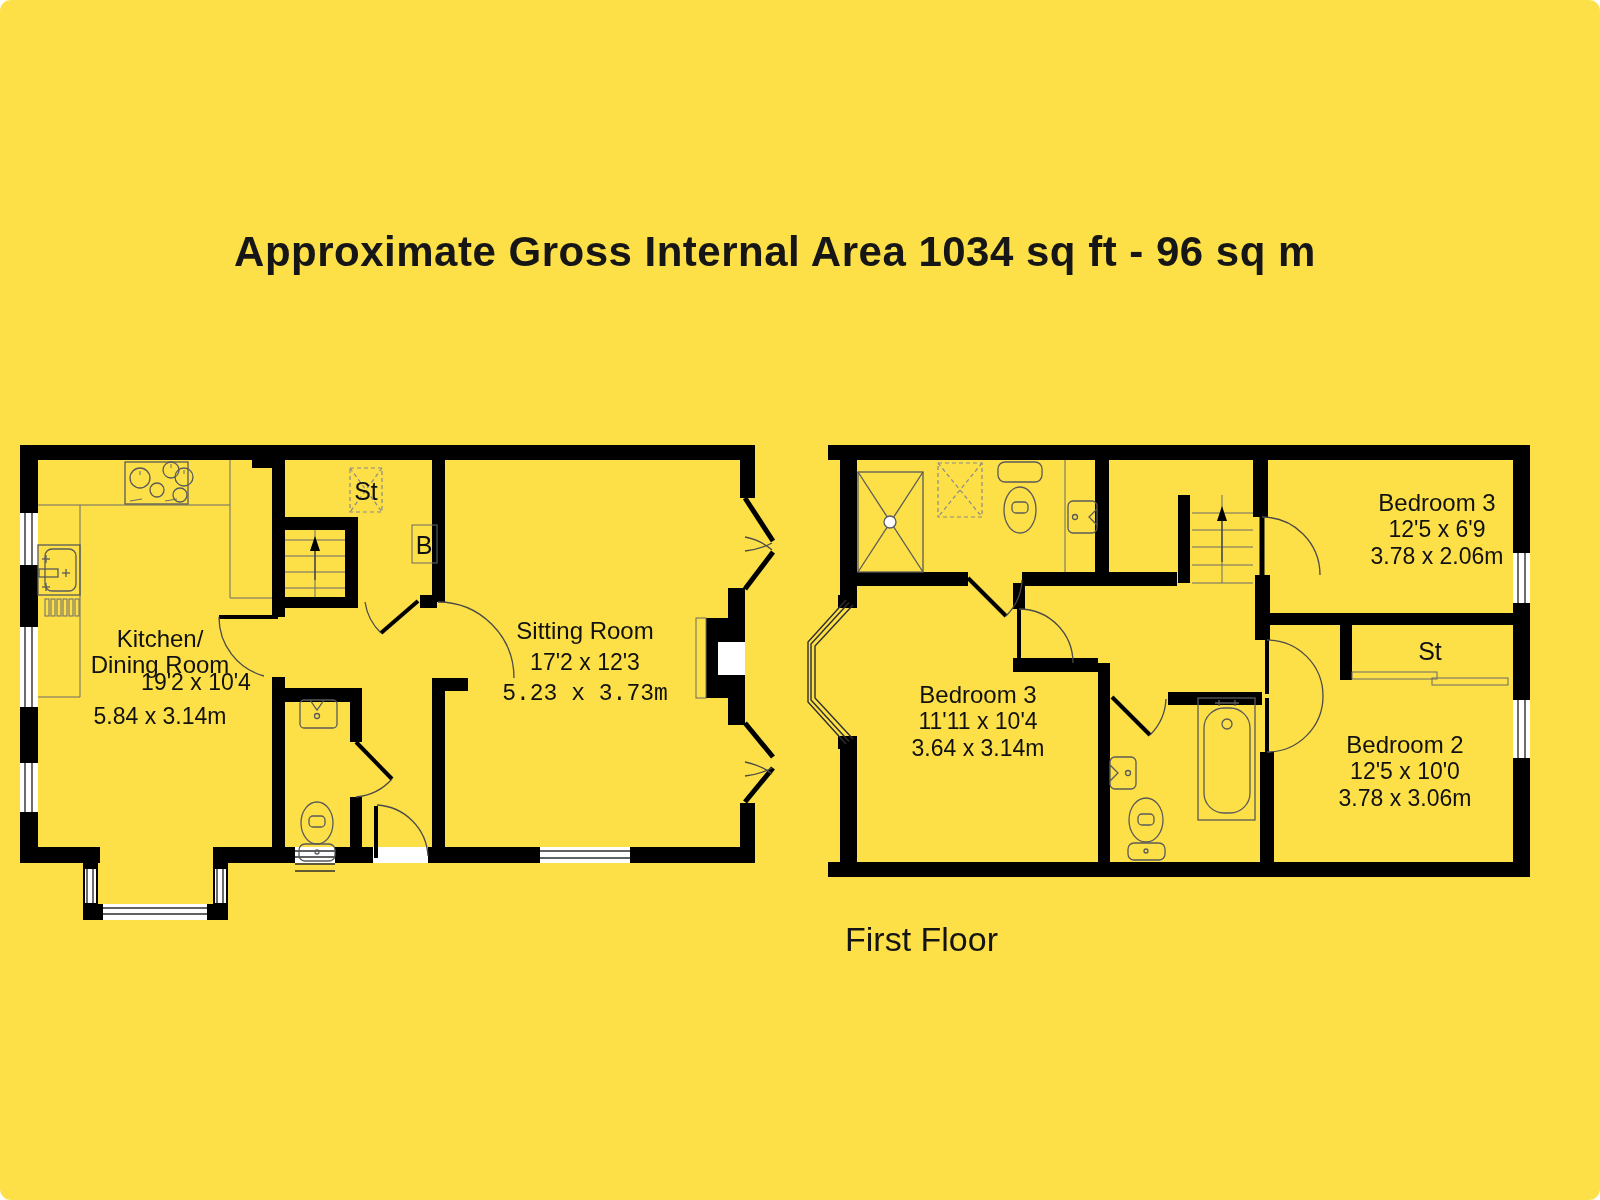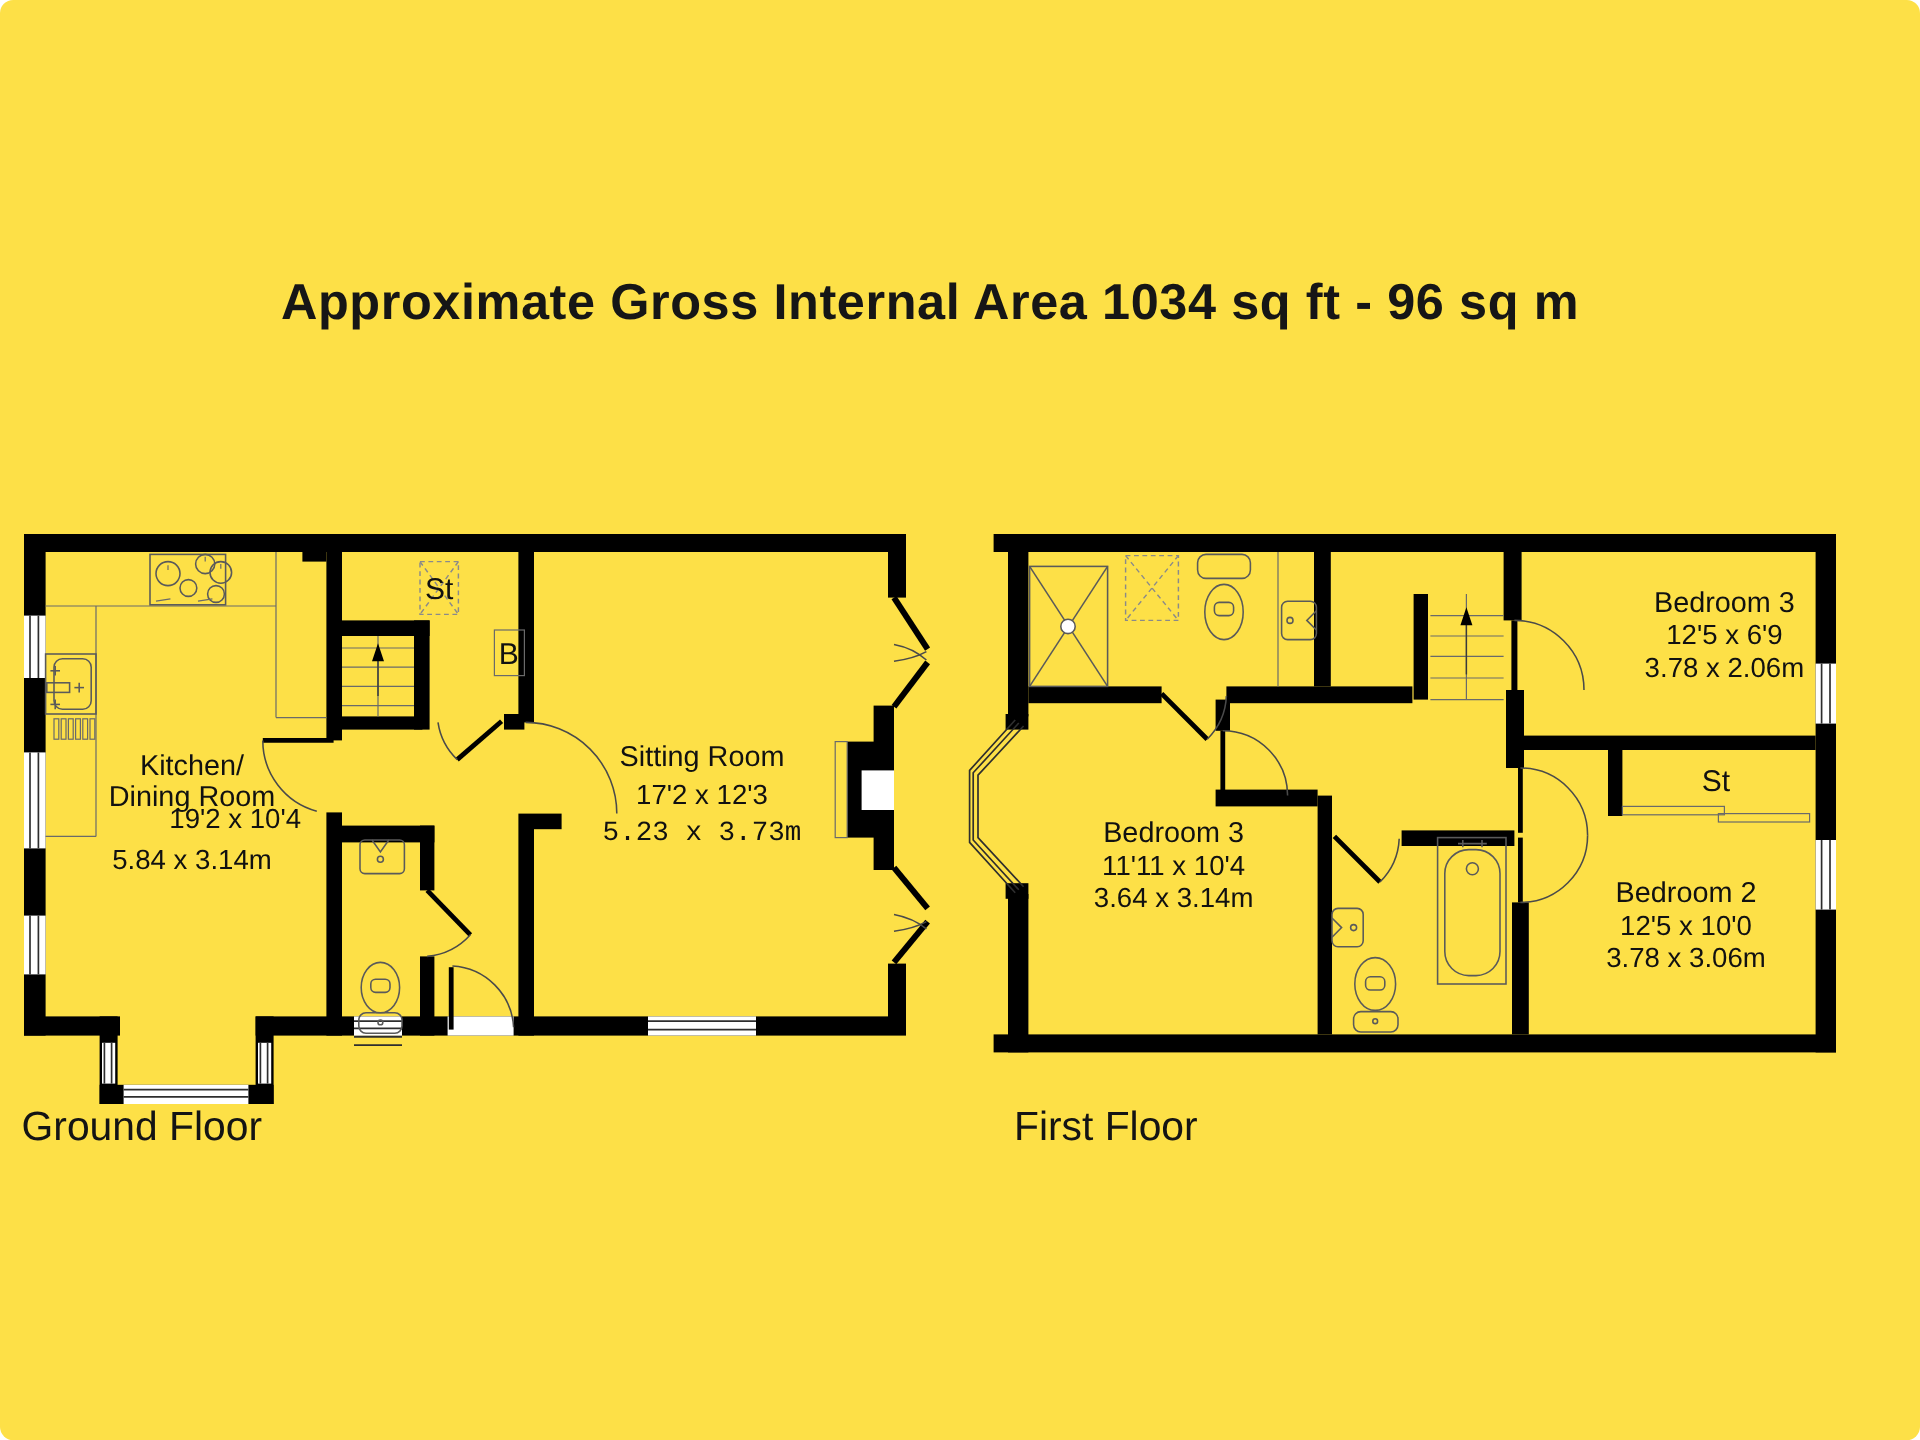--- a/index.html
+++ b/index.html
@@ -336,16 +336,15 @@
   <div class="abs ctr roomname" style="left:1437px;top:489px;">Bedroom 3</div>
   <div class="abs ctr roomdim" style="left:1437px;top:516px;">12'5 x 6'9</div>
   <div class="abs ctr roomdim" style="left:1437px;top:543px;">3.78 x 2.06m</div>
 
   <div class="abs ctr roomname" style="left:1405px;top:731px;">Bedroom 2</div>
   <div class="abs ctr roomdim" style="left:1405px;top:758px;">12'5 x 10'0</div>
   <div class="abs ctr roomdim" style="left:1405px;top:785px;">3.78 x 3.06m</div>
 
   <div class="abs ctr boxlabel" style="left:1430px;top:637px;">St</div>
 
-  <div class="abs caption" style="left:18px;top:920px;">Ground Floor</div>
   <div class="abs caption" style="left:845px;top:920px;">First Floor</div>
 
 </div>
 
 </body></html>

